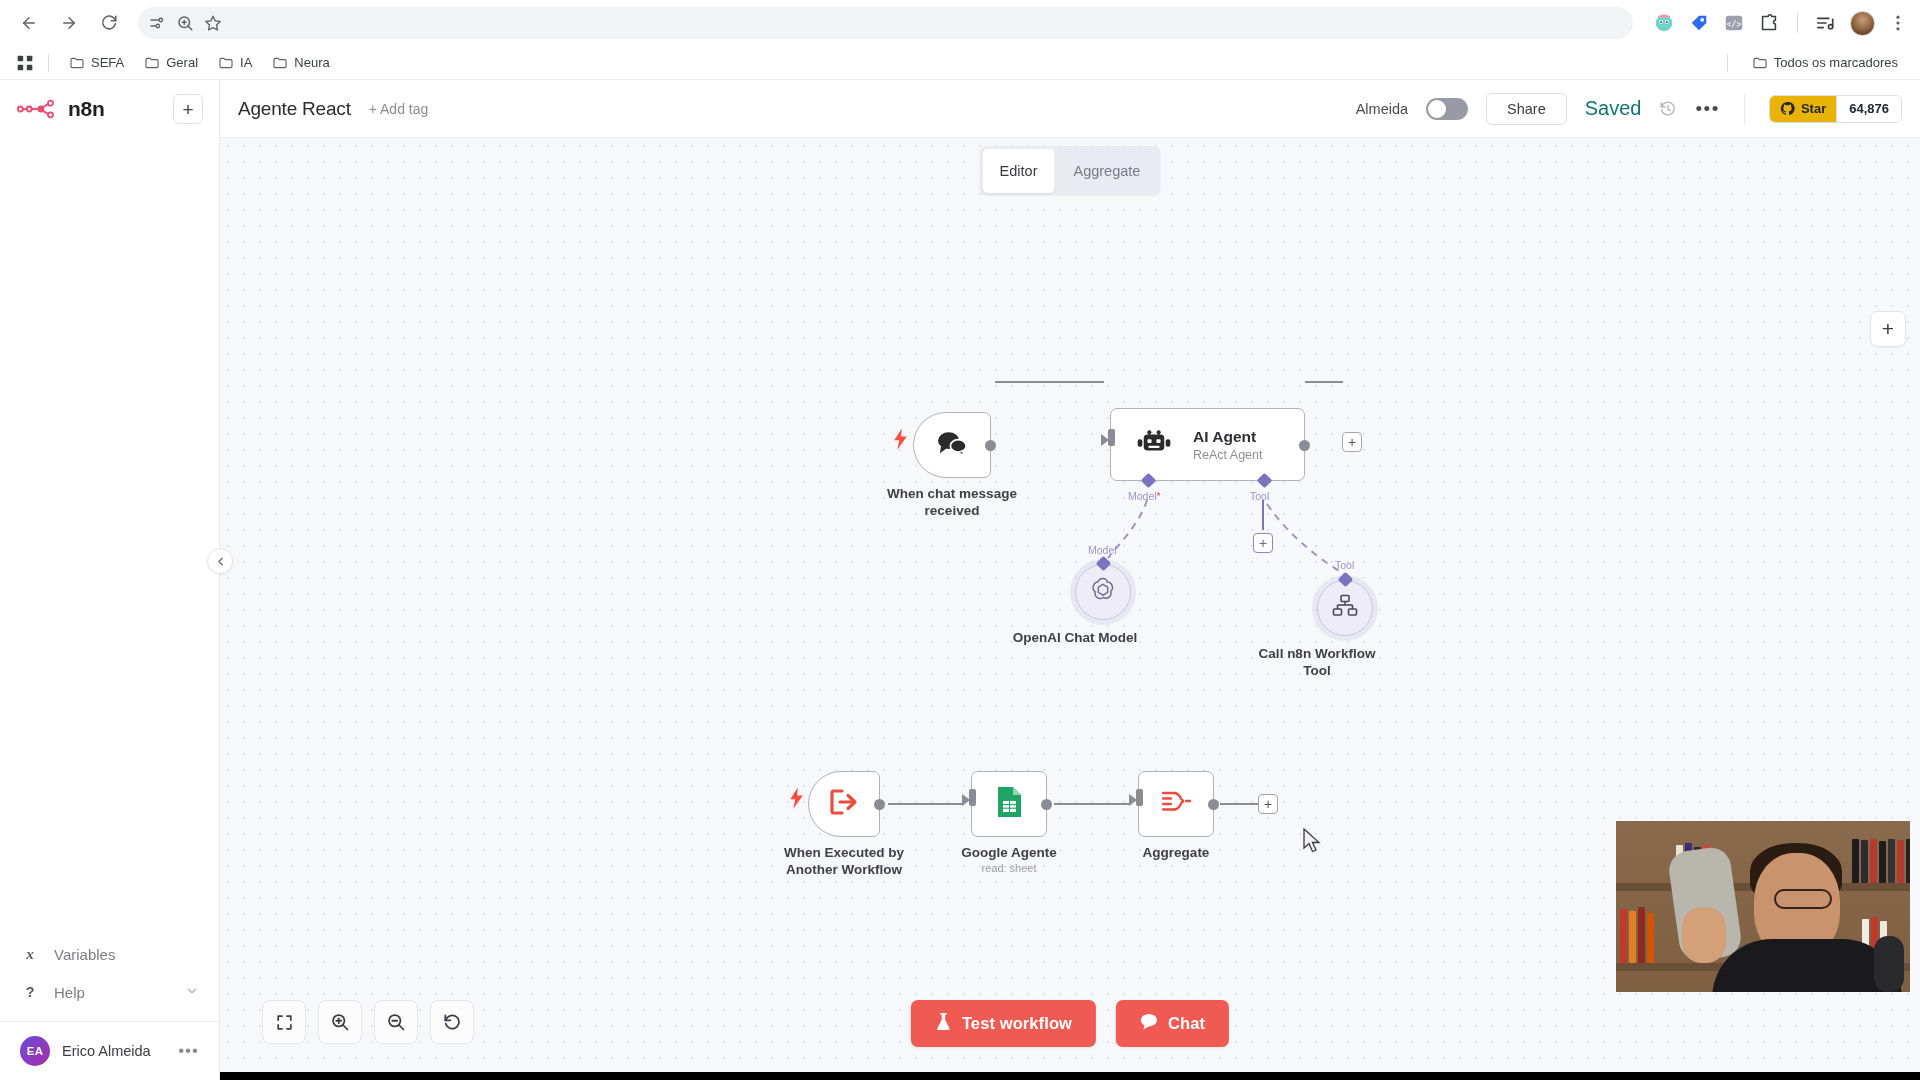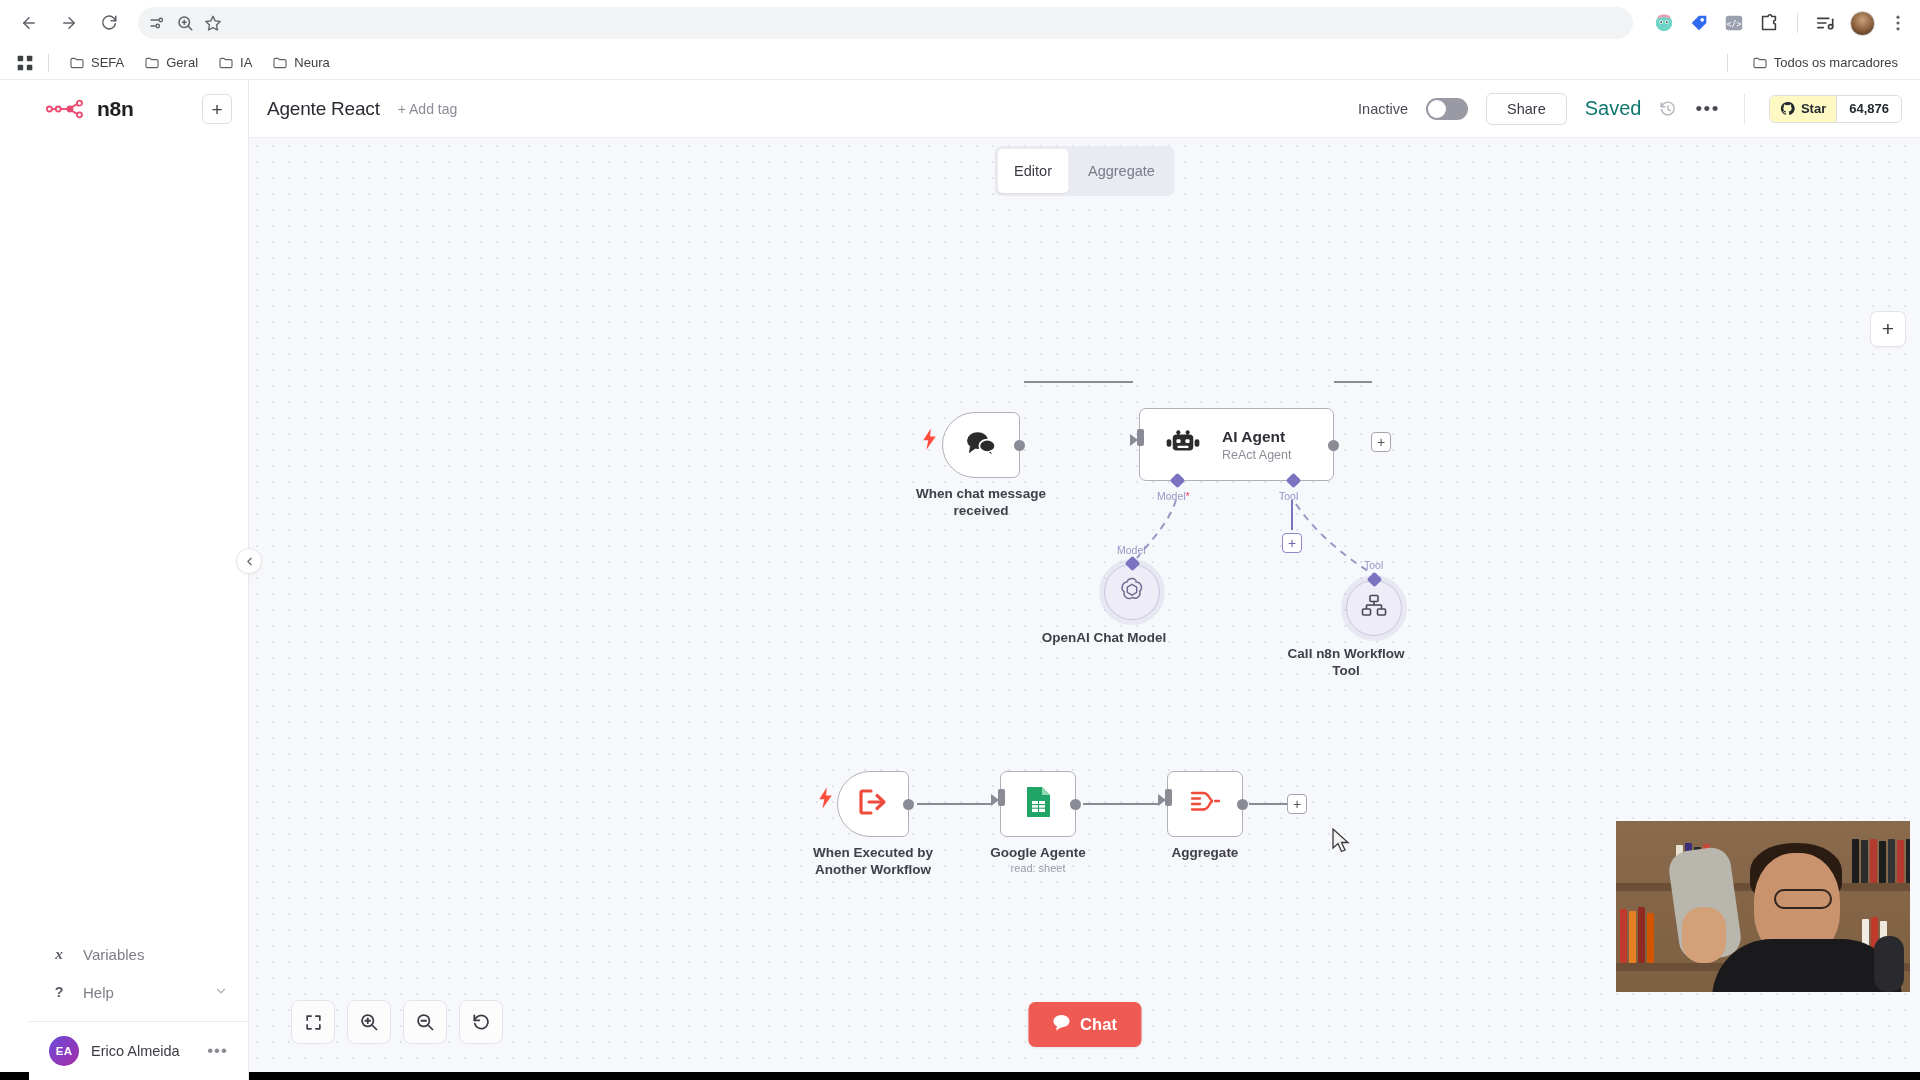--- a/index.html
+++ b/index.html
@@ -48,21 +48,21 @@
     padding: 0 14px; gap: 4px; font-size: 13px; color: #3c4043;
     border-bottom: 1px solid #e8eaed;
   }
   .bm-apps { width: 22px; height: 22px; display:flex; align-items:center; justify-content:center; color:#3c4043;}
   .bm-sep { width: 1px; height: 18px; background: #dadce0; margin: 0 8px; }
   .bm-item { display: flex; align-items: center; gap: 6px; padding: 4px 8px; border-radius: 4px; color:#3c4043;}
   .bm-item svg { width: 16px; height: 16px; color: #5f6368; }
   .bm-right { margin-left: auto; display: flex; align-items: center; gap: 8px; }
 
   
-  .app { display: flex; height: calc(1080px - 80px); position: relative; margin-left: 29px; }
+  .app { display: flex; height: calc(1080px - 80px); position: relative; }
 
   
   .sidebar {
     width: 220px; flex: none; background: #ffffff;
     border-right: 1px solid #e8e8e8; display: flex; flex-direction: column;
     position: relative; z-index: 5;
   }
   .sb-top { padding: 14px 16px 6px 16px; display: flex; align-items: center; gap: 10px; }
   .sb-logo { display: flex; align-items: center; gap: 8px; flex: 1; }
   .sb-logo-text { font-size: 21px; font-weight: 700; color: #1f1f1f; letter-spacing: -.3px; }
@@ -129,21 +129,21 @@
   .saved-text { font-size: 20px; color: #0f766e; }
   .hist-icon { color: #b4b4bd; display:flex; align-items:center;}
   .dots-btn { font-size: 19px; color: #4a4a55; letter-spacing: 1.5px; }
   .hdr-sep { width: 1px; height: 30px; background: #e6e6ec; margin: 0 6px; }
   .gh-star {
     display: flex; align-items: stretch; border: 1px solid #dcdce3;
     border-radius: 6px; overflow: hidden; font-size: 13px; height: 28px;
   }
   .gh-star .left {
     display: flex; align-items: center; gap: 6px; padding: 0 10px;
-    background: #fef9c3; color: #24292f; font-weight: 600;
+    background: #eab308; color: #24292f; font-weight: 600;
   }
   .gh-star .right {
     display: flex; align-items: center; padding: 0 12px;
     background: #fff; color: #24292f; border-left: 1px solid #dcdce3; font-weight: 600;
   }
 
   
   .canvas {
     flex: 1; position: relative; overflow: hidden;
     background-color: #f7f8fc;
@@ -500,21 +500,21 @@
       </svg>
   </div>
 
   <div class="main">
 
     <div class="wf-header">
       <span class="wf-title">Agente React</span>
       <span class="wf-addtag">+ Add tag</span>
       <span class="wf-spacer"></span>
       <div class="wf-right">
-        <span class="inactive-label">Inactive</span>
+        <span class="inactive-label">Almeida</span>
         <span class="toggle"></span>
         <span class="share-btn">Share</span>
         <span class="saved-text">Saved</span>
         <span class="hist-icon">
           <svg width="18" height="18" viewBox="0 0 24 24" fill="none" stroke="currentColor" stroke-width="1.9" stroke-linecap="round" stroke-linejoin="round">
               <polyline points="3 4 3 9 8 9"></polyline>
               <path d="M3.5 13a8.5 8.5 0 1 0 2.2-7.6L3 9"></path>
               <polyline points="12 8 12 12.5 15 14"></polyline>
             </svg>
         </span>
@@ -748,20 +748,29 @@
           <svg width="20" height="20" viewBox="0 0 24 24" fill="none" stroke="currentColor" stroke-width="2.1" stroke-linecap="round" stroke-linejoin="round">
             <polyline points="4 4 4 10 10 10"></polyline>
               <path d="M4.6 14a8 8 0 1 0 1.6-7.2L4 10"></path>
           </svg>
         </div>
       </div>
 
       <div class="action-buttons">
         <div class="act-btn">
           <span>
+            <svg width="17" height="19" viewBox="0 0 20 22" fill="#fff">
+              <rect x="6" y="1" width="8" height="2" rx="1"></rect>
+              <path d="M8 3v6L3 19a1.4 1.4 0 0 0 1.2 2h11.6A1.4 1.4 0 0 0 17 19L12 9V3z"></path>
+            </svg>
+          </span>
+          <span>Test workflow</span>
+        </div>
+        <div class="act-btn">
+          <span>
             <svg width="18" height="17" viewBox="0 0 20 19" fill="#fff">
               <ellipse cx="10" cy="8" rx="9" ry="7"></ellipse>
               <path d="M5 13 L4 18.5 L10.5 14.5 Z"></path>
             </svg>
           </span>
           <span>Chat</span>
         </div>
       </div>
 
       <div class="webcam">

